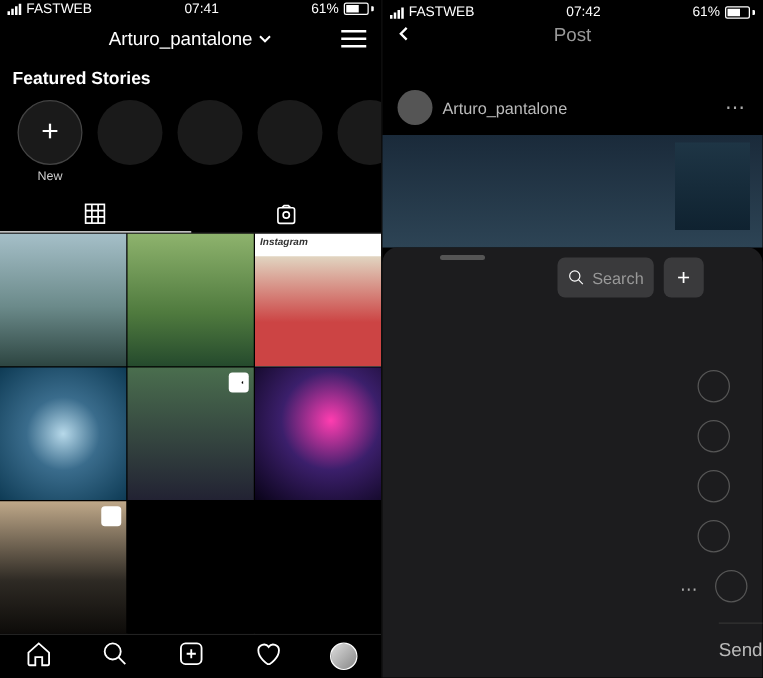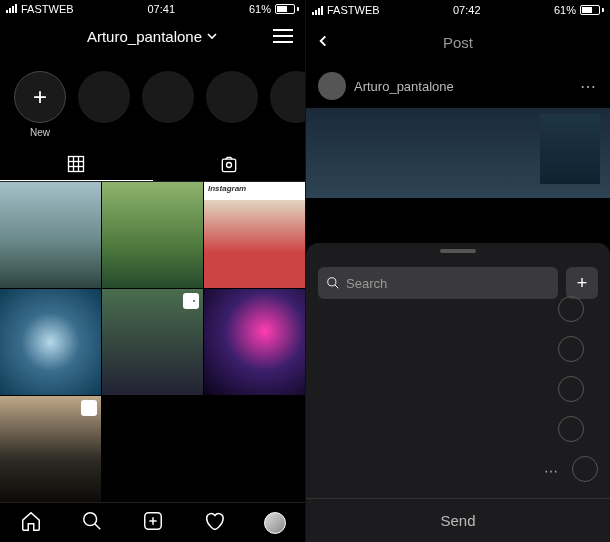--- a/index.html
+++ b/index.html
@@ -120,21 +120,20 @@
   .avatar {
     width:22px; height:22px; border-radius:50%;
     background:linear-gradient(135deg,#ddd,#888);
     border:1.5px solid #fff;
   }
 
   
   .header-r {
     height:44px;
     display:flex;
-    align-items:center;
     justify-content:center;
     position:relative;
     color:#999;
     font-size:15px;
   }
   .back { position:absolute; left:10px; }
   .back svg { width:14px; height:14px; }
 
   
   .post-row {
@@ -157,23 +156,22 @@
     background:linear-gradient(180deg,#1e3545,#0f2230);
   }
 
   
   .sheet {
     flex:1;
     background:#1c1c1e;
     border-top-left-radius:12px;
     border-top-right-radius:12px;
     display:flex;
-    flex-direction:column;
+    flex-direction:row;
     position:relative;
-    margin-top:45px;
   }
   .grabber {
     width:36px; height:4px; background:#555; border-radius:2px;
     margin:6px auto;
   }
   .search-row {
     display:flex; gap:8px; padding:8px 12px;
   }
   .search-field {
     flex:1; height:32px; background:#3a3a3c; border-radius:6px;
@@ -246,20 +244,21 @@
         </svg>
     </div>
     <div class="menu-icon">
       <span></span>
         <span></span>
         <span></span>
     </div>
   </div>
 
   <div class="featured">
+    <div class="featured-title">Featured Stories</div>
     <div class="stories-row">
       <div class="story story-new">
         <div class="story-circle">+</div>
         <div class="story-label">New</div>
       </div>
       <div class="story">
           <div class="story-circle"></div>
         </div>
       <div class="story">
           <div class="story-circle"></div>

